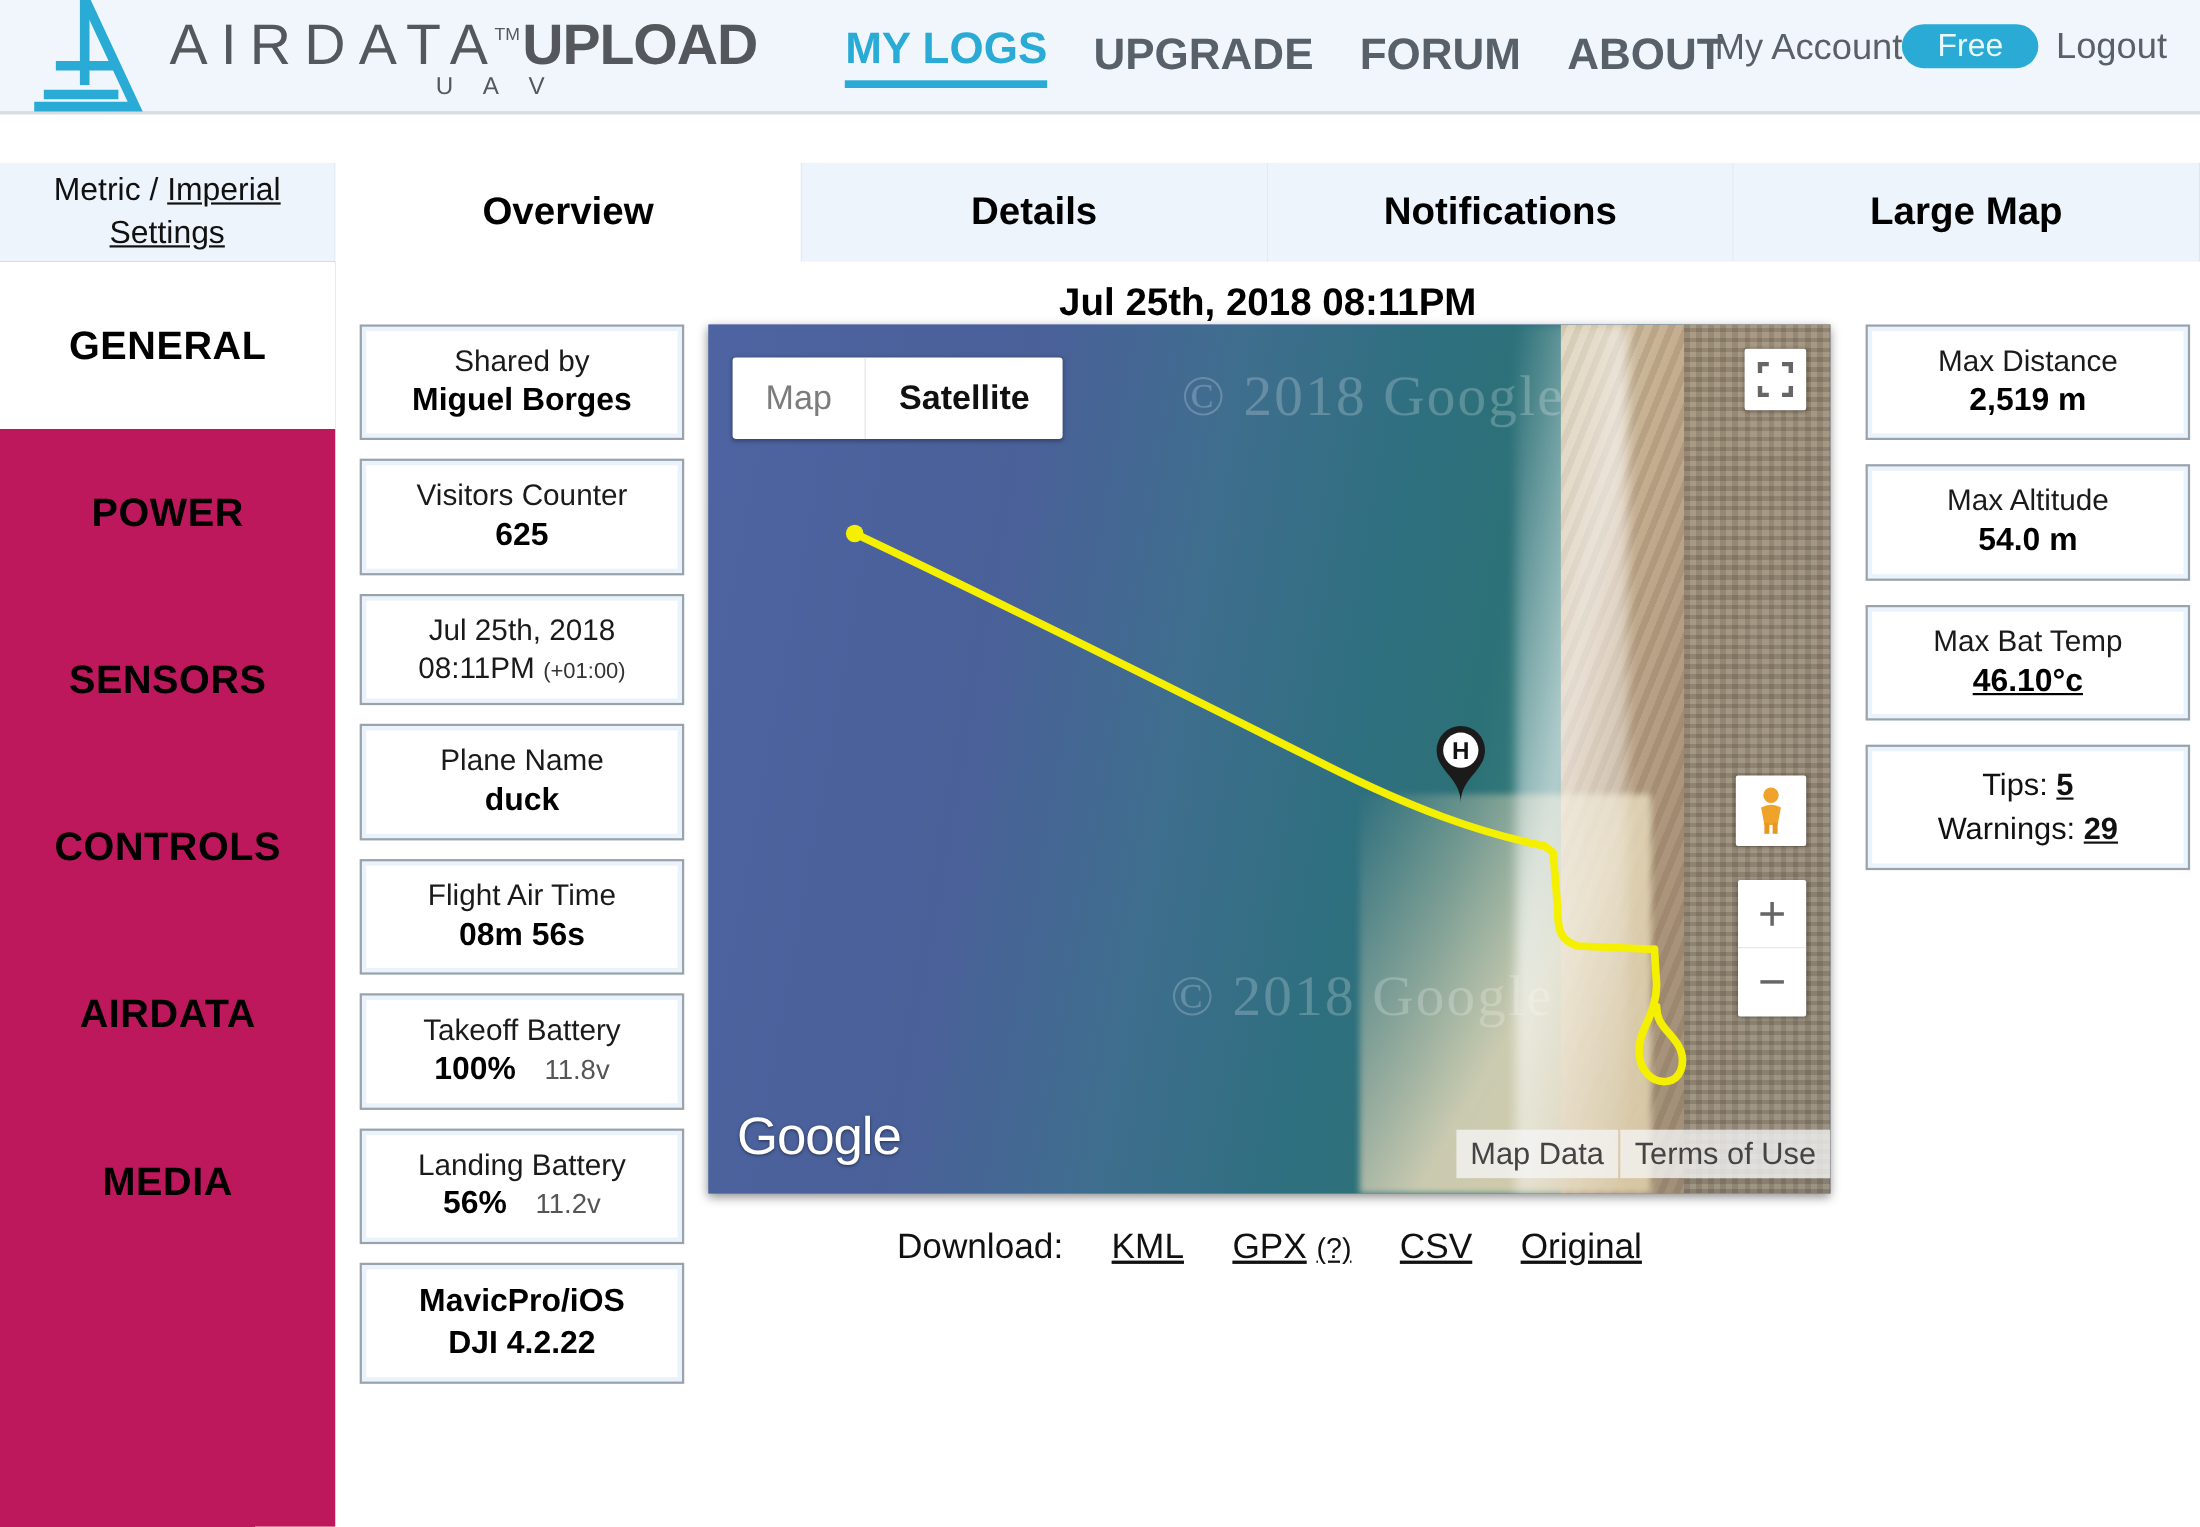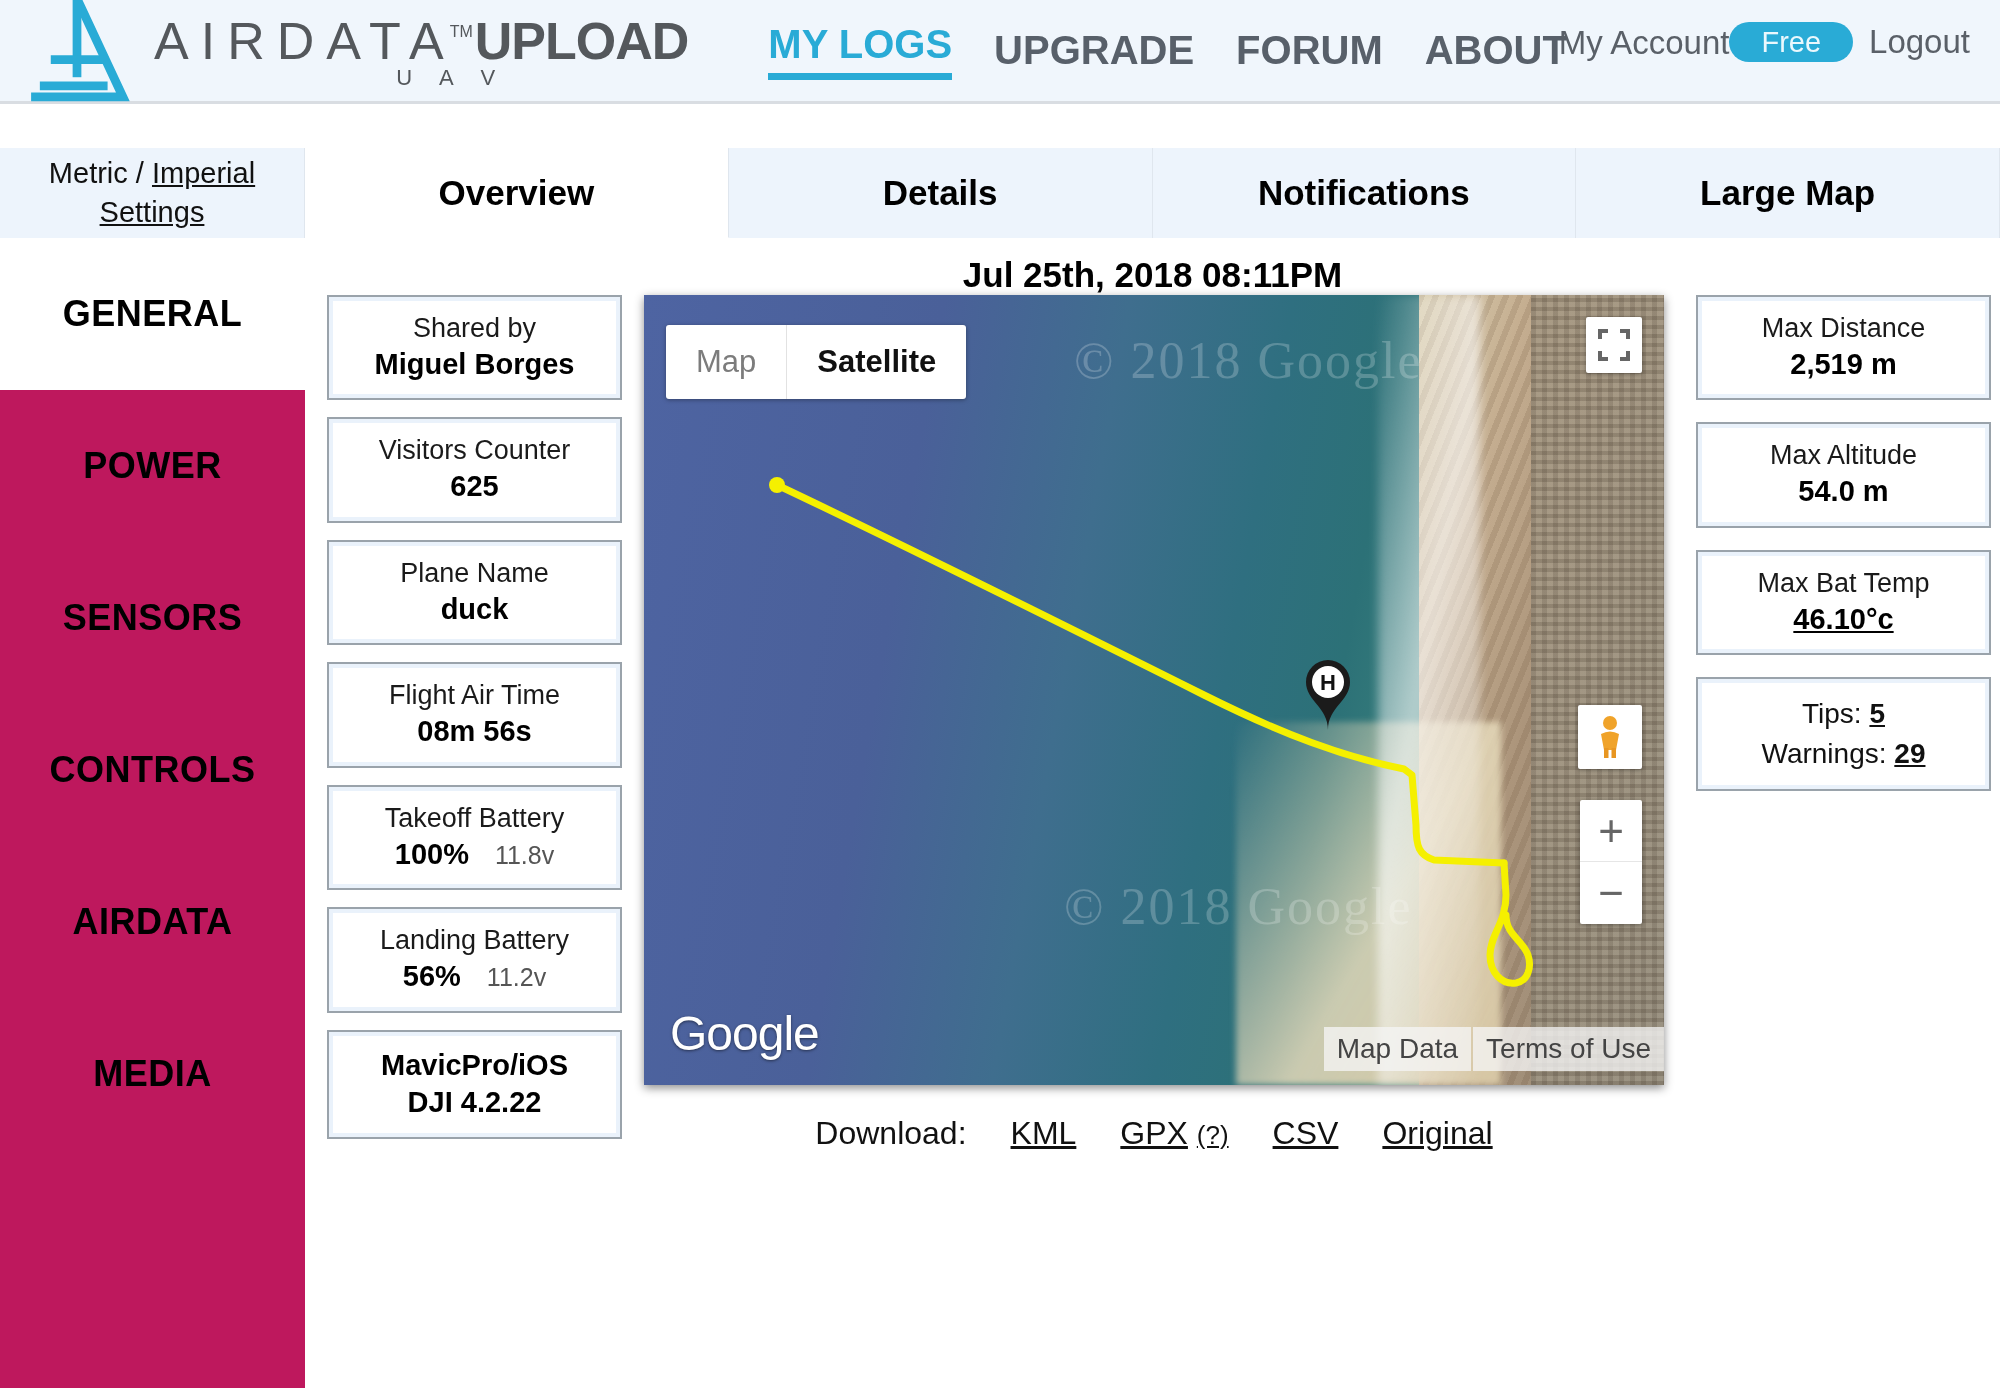--- a/index.html
+++ b/index.html
@@ -291,20 +291,29 @@
           </div>
         </div>
 
         <div class="card">
           <div class="card-inner">
             <div class="card-label">Visitors Counter</div>
             <div class="card-value">625</div>
           </div>
         </div>
 
+        <div class="card">
+          <div class="card-inner">
+            <div class="card-label">Jul 25th, 2018</div>
+            <div class="card-label">
+              <span>08:11PM</span>
+              <span class="card-note">(+01:00)</span>
+            </div>
+          </div>
+        </div>
 
         <div class="card">
           <div class="card-inner">
             <div class="card-label">Plane Name</div>
             <div class="card-value">duck</div>
           </div>
         </div>
 
         <div class="card">
           <div class="card-inner">

